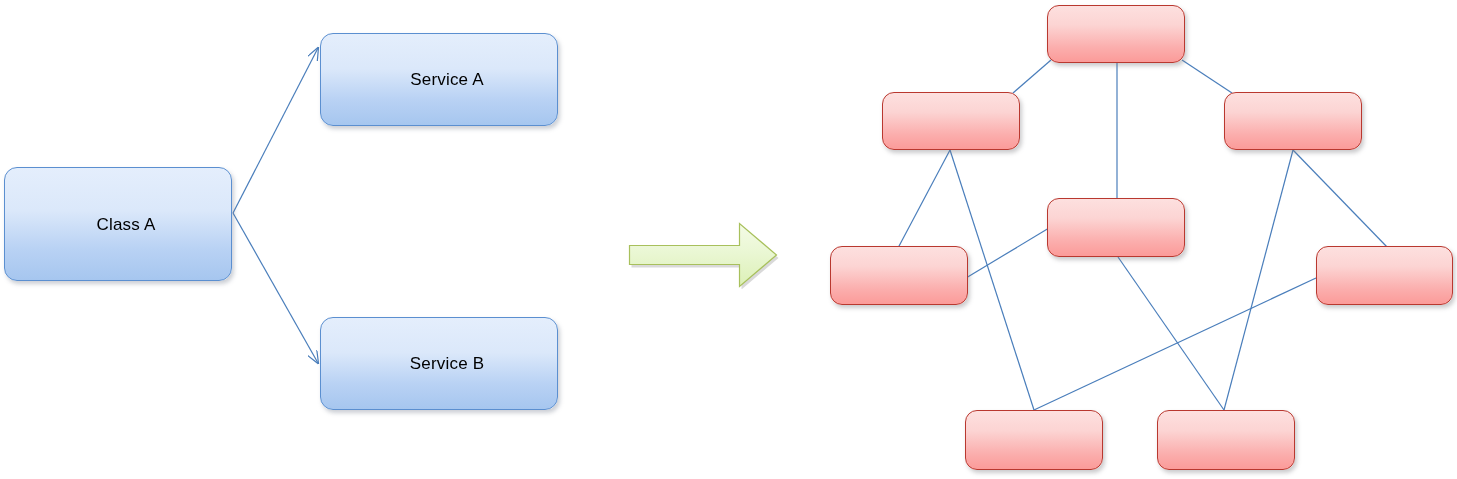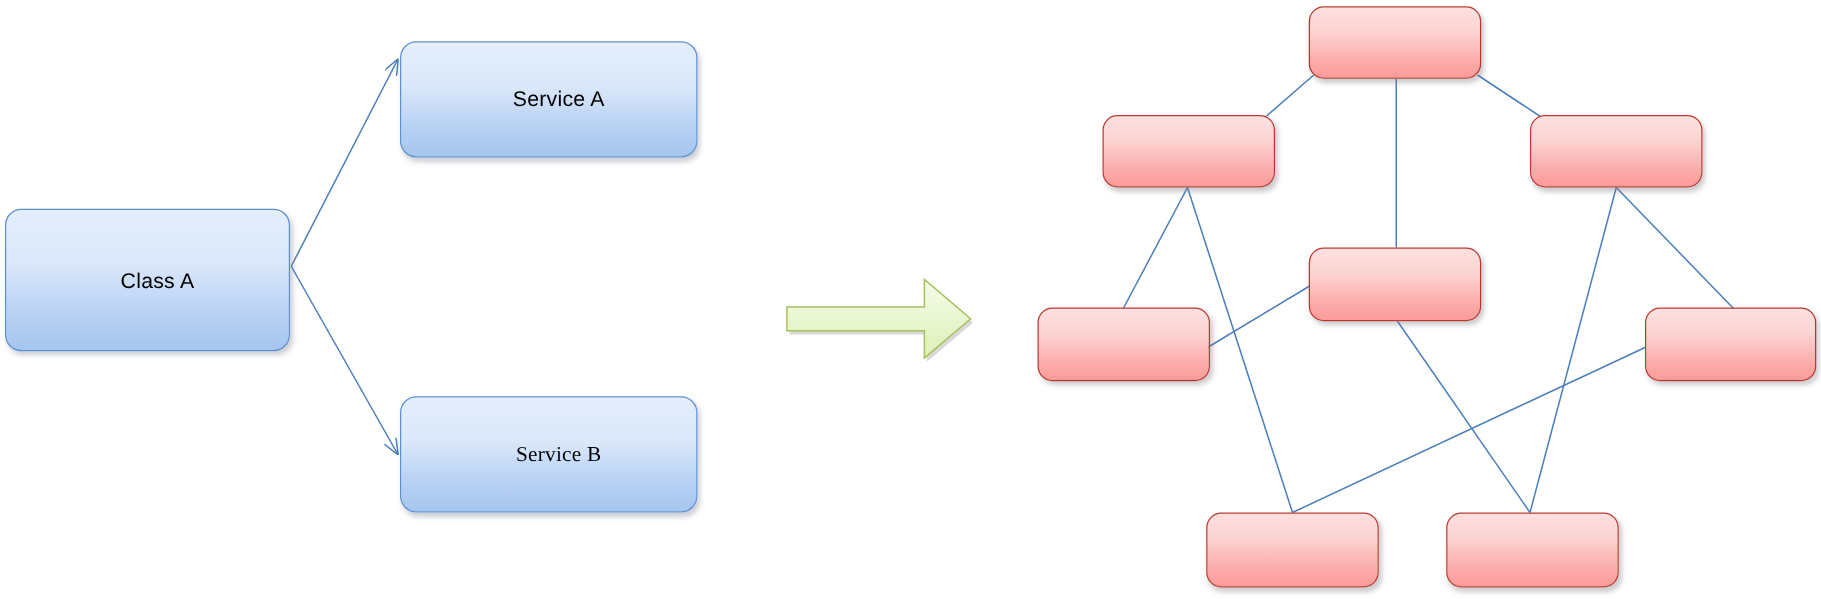--- a/index.html
+++ b/index.html
@@ -86,21 +86,21 @@
       </g>
   </svg>
 
   <div id="left-nodes">
       <div class="node node-blue" style="left: 4px; top: 167px; width: 228px; height: 114px;">
         <span class="node-label">Class A</span>
       </div>
       <div class="node node-blue" style="left: 320px; top: 33px; width: 238px; height: 93px;">
         <span class="node-label">Service A</span>
       </div>
-      <div class="node node-blue" style="left: 320px; top: 317px; width: 238px; height: 93px; font-family: Liberation Serif, serif;">
+      <div class="node node-blue" style="left: 320px; top: 317px; width: 238px; height: 93px;">
         <span class="node-label">Service B</span>
       </div>
     </div>
 
   <div class="arrow-shape" id="transform-arrow-wrap" style="left: 628px; top: 222px;">
     <svg width="151" height="67" viewBox="0 0 151 67" xmlns="http://www.w3.org/2000/svg">
       <defs>
         <linearGradient id="greenGrad" x1="0" y1="0" x2="0" y2="1">
           <stop offset="0%" stop-color="#f4fbe6"></stop>
           <stop offset="45%" stop-color="#eaf7d4"></stop>

